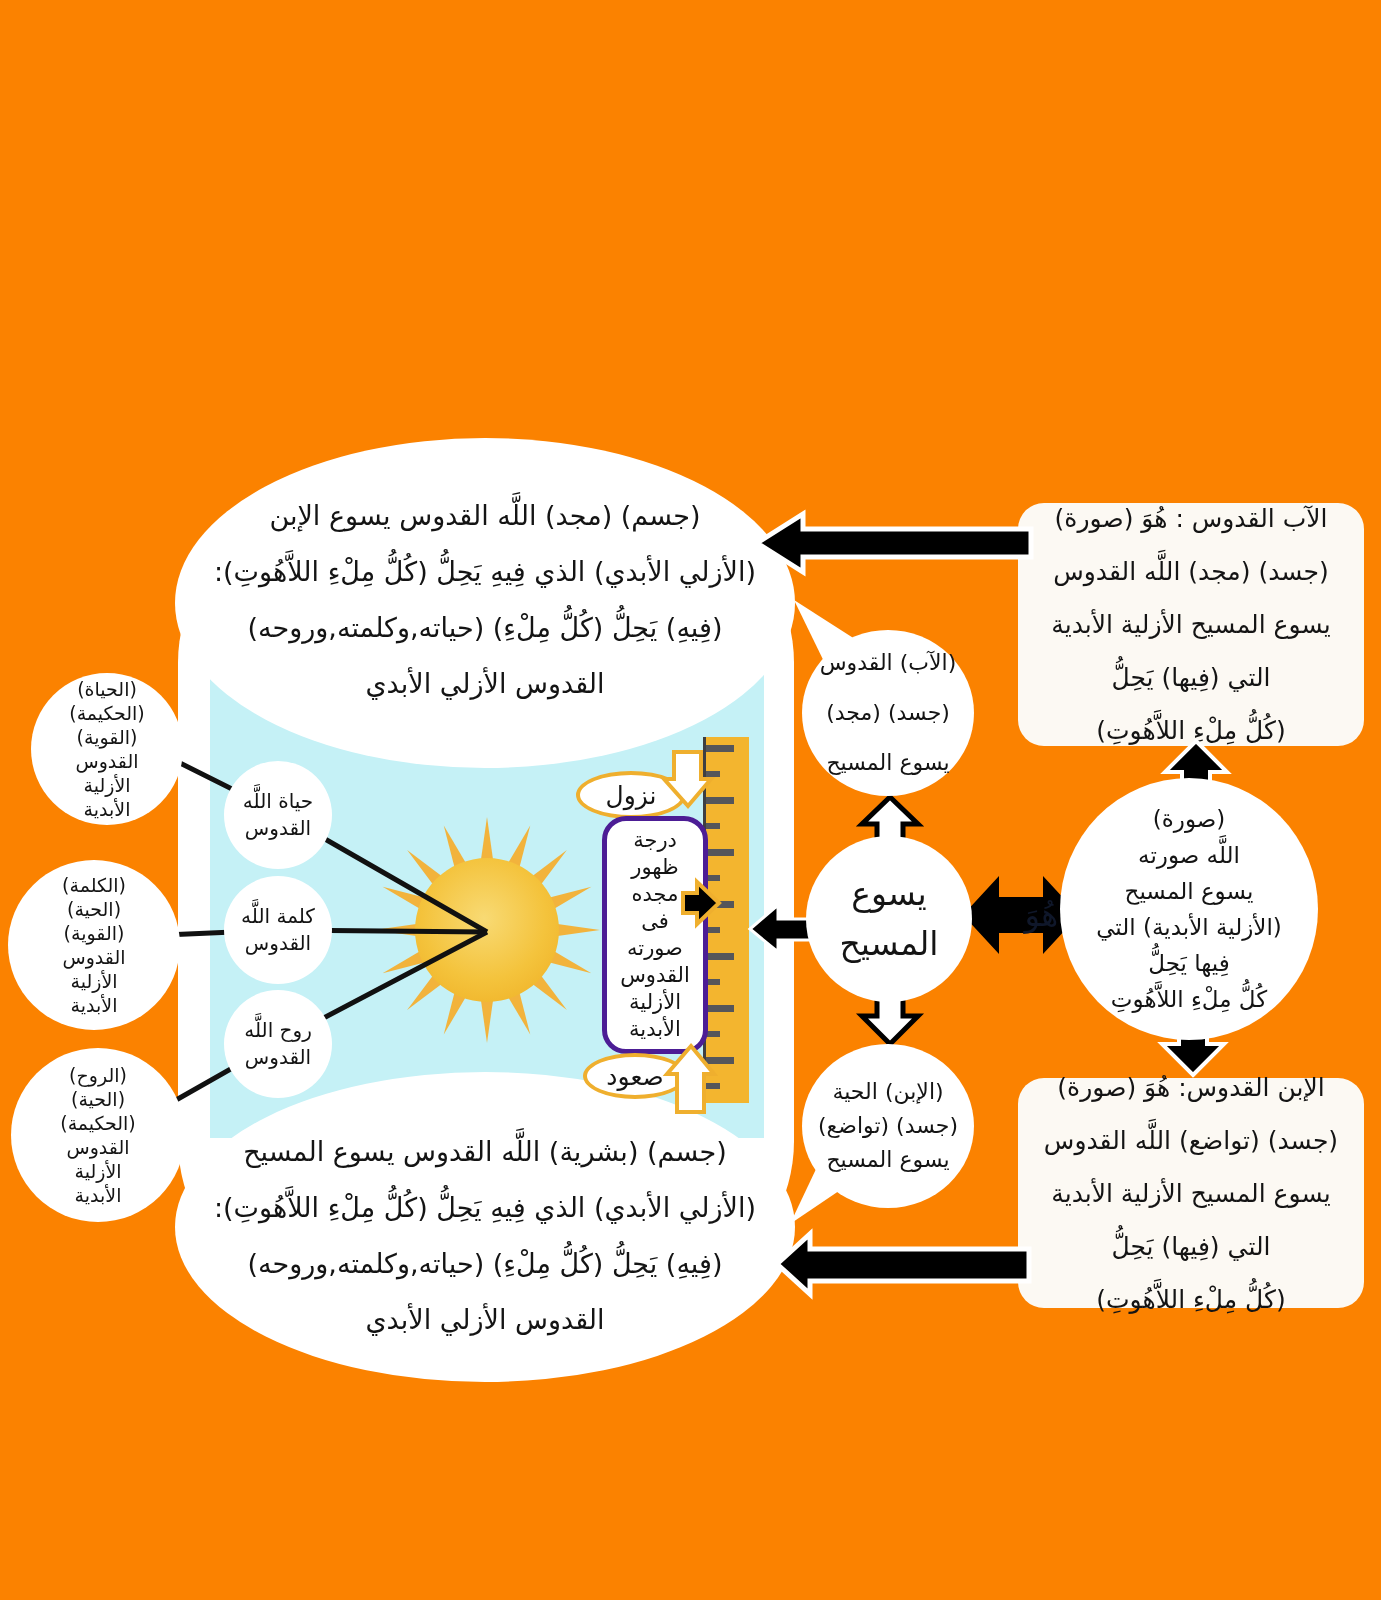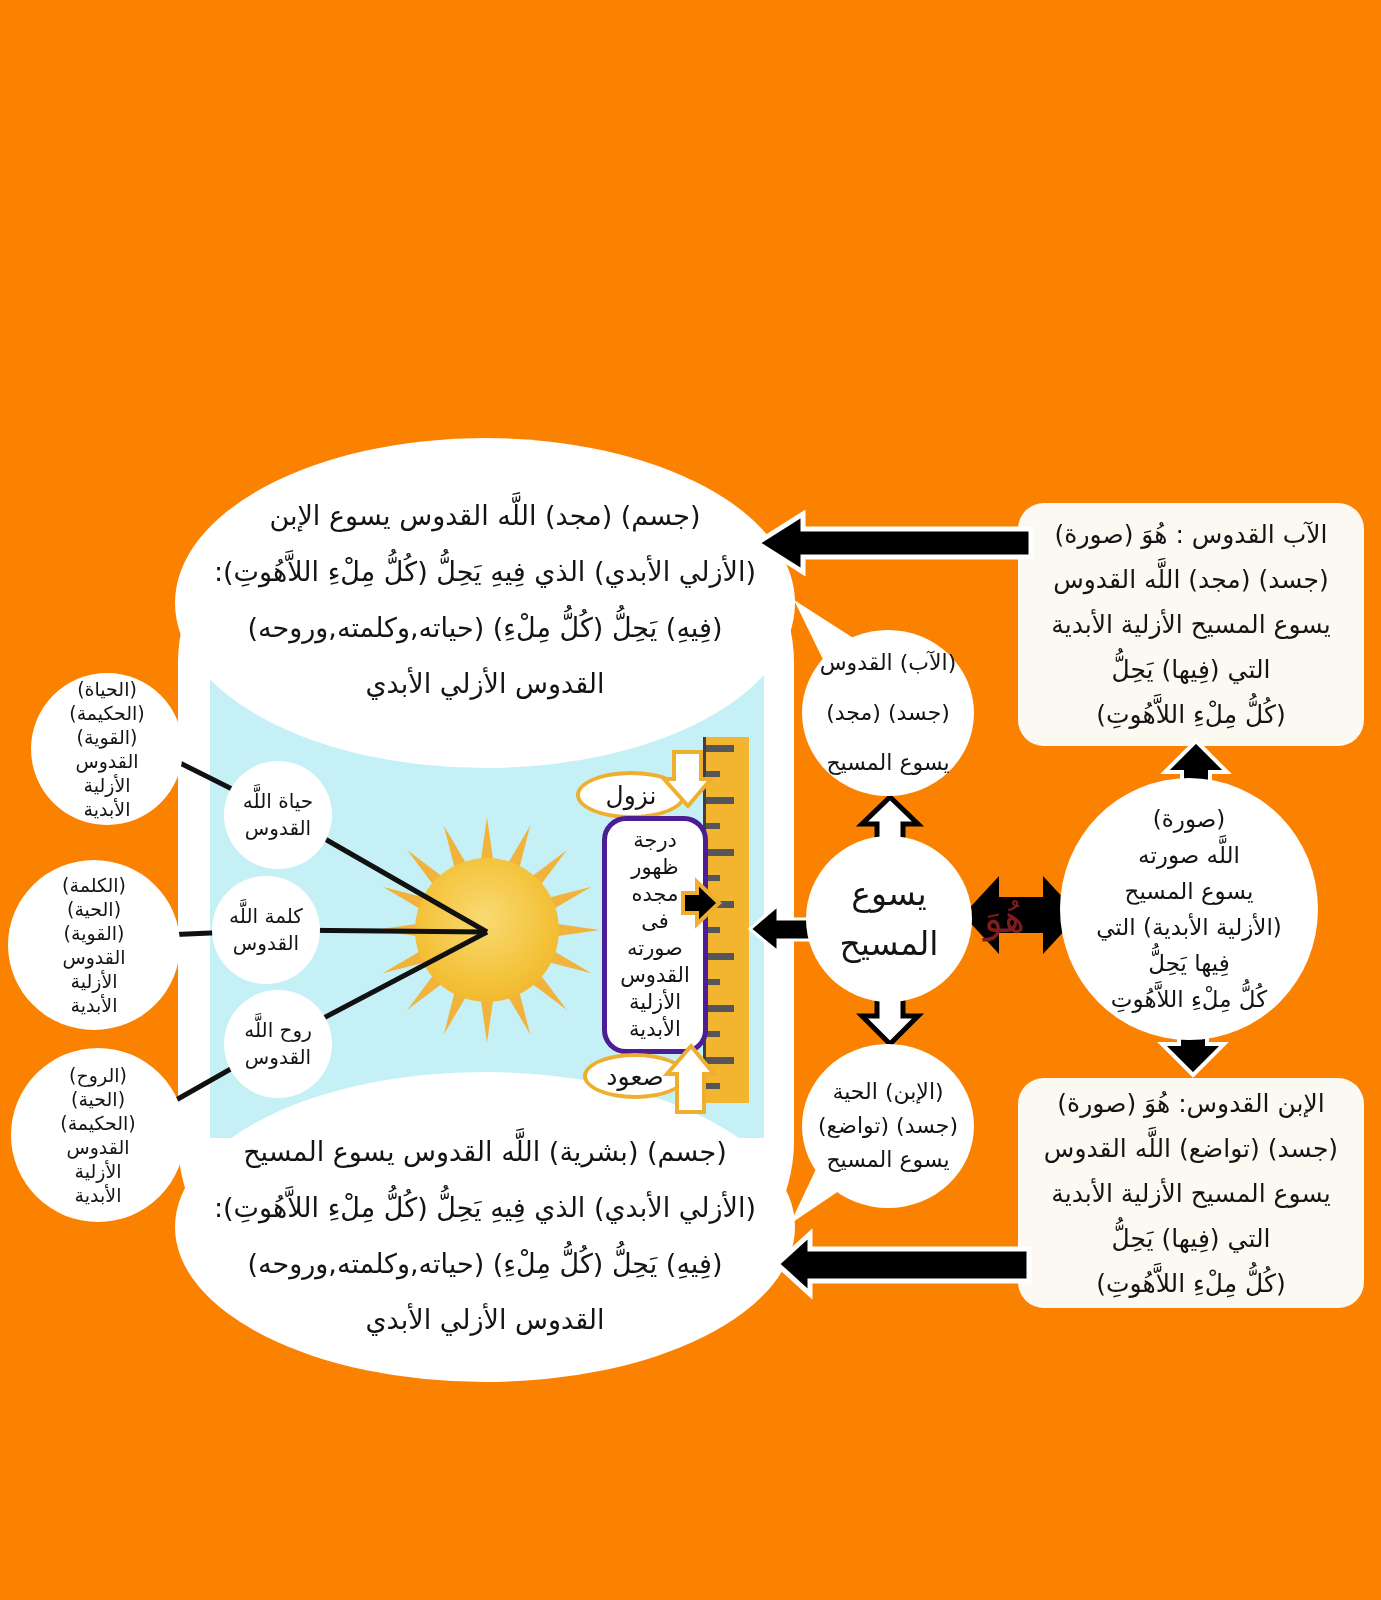--- a/index.html
+++ b/index.html
@@ -26,21 +26,21 @@
             background:radial-gradient(circle at 48% 42%,#F8DA74 0%,#F4C33C 55%,#EEAC20 100%);}
   
   .circle{border-radius:50%;background:#FFFFFF;display:flex;flex-direction:column;
           justify-content:center;align-items:center;text-align:center;direction:rtl;}
   .lc{font-size:19px;line-height:24px;}
   .lc1{left:31px;top:673px;width:152px;height:152px;}
   .lc2{left:8px;top:860px;width:172px;height:170px;}
   .lc3{left:11px;top:1048px;width:174px;height:174px;}
   .ic{font-size:20px;line-height:27px;}
   .ic1{left:224px;top:761px;width:108px;height:108px;}
-  .ic2{left:212px;top:876px;width:108px;height:108px;}
+  .ic2{left:224px;top:876px;width:108px;height:108px;}
   .ic3{left:224px;top:990px;width:108px;height:108px;}
   .jesus{left:806px;top:836px;width:166px;height:166px;font-size:33px;line-height:50px;}
   .father-c{left:802px;top:630px;width:172px;height:166px;font-size:22px;line-height:34px;gap:16px;}
   .son-c{left:802px;top:1044px;width:172px;height:164px;font-size:22px;line-height:34px;}
   .image-c{left:1060px;top:778px;width:258px;height:262px;font-size:23px;line-height:36px;}
   
   .ruler{left:703px;top:737px;width:43px;height:366px;background:#F3B52F;
          border-left:3px solid #3E3F42;}
   .ticks{position:absolute;top:8px;bottom:8px;left:0;}
   .ticks.long{width:64%;background:repeating-linear-gradient(to bottom,#55565A 0 7px,transparent 7px 52px);}
@@ -48,24 +48,24 @@
   .oval{background:#FFFFFF;border:4px solid #EFAF2E;border-radius:50%;
         display:flex;align-items:center;justify-content:center;direction:rtl;font-size:25px;}
   .descend{left:576px;top:771px;width:102px;height:40px;}
   .ascend{left:583px;top:1053px;width:96px;height:38px;}
   .degree-box{left:602px;top:816px;width:96px;height:228px;background:#FFFFFF;
               border:5px solid #4c1d95;border-radius:24px;display:flex;flex-direction:column;
               justify-content:center;align-items:center;text-align:center;direction:rtl;
               font-size:21px;line-height:27px;}
   
   .side-box{width:346px;background:#FCF9F3;border-radius:26px;text-align:center;direction:rtl;
-            display:flex;flex-direction:column;justify-content:center;font-size:25px;line-height:45px;}
+            display:flex;flex-direction:column;justify-content:center;font-size:25px;line-height:45px;gap:8px;}
   .father-b{left:1018px;top:503px;height:243px;}
   .son-b{left:1018px;top:1078px;height:230px;}
-  .howa{left:984px;top:896px;width:74px;text-align:left;color:#7f1d1d;font-size:39px;direction:rtl;}
+  .howa{left:984px;top:896px;width:74px;text-align:right;color:#0f172a;font-size:32px;direction:rtl;}
   svg.overlay{position:absolute;left:0;top:0;pointer-events:none;}
 </style>
 </head>
 <body>
 
 <div class="stage">
 
   <div class="abs blob-body"></div>
   <div class="abs cyan-panel"></div>
 

